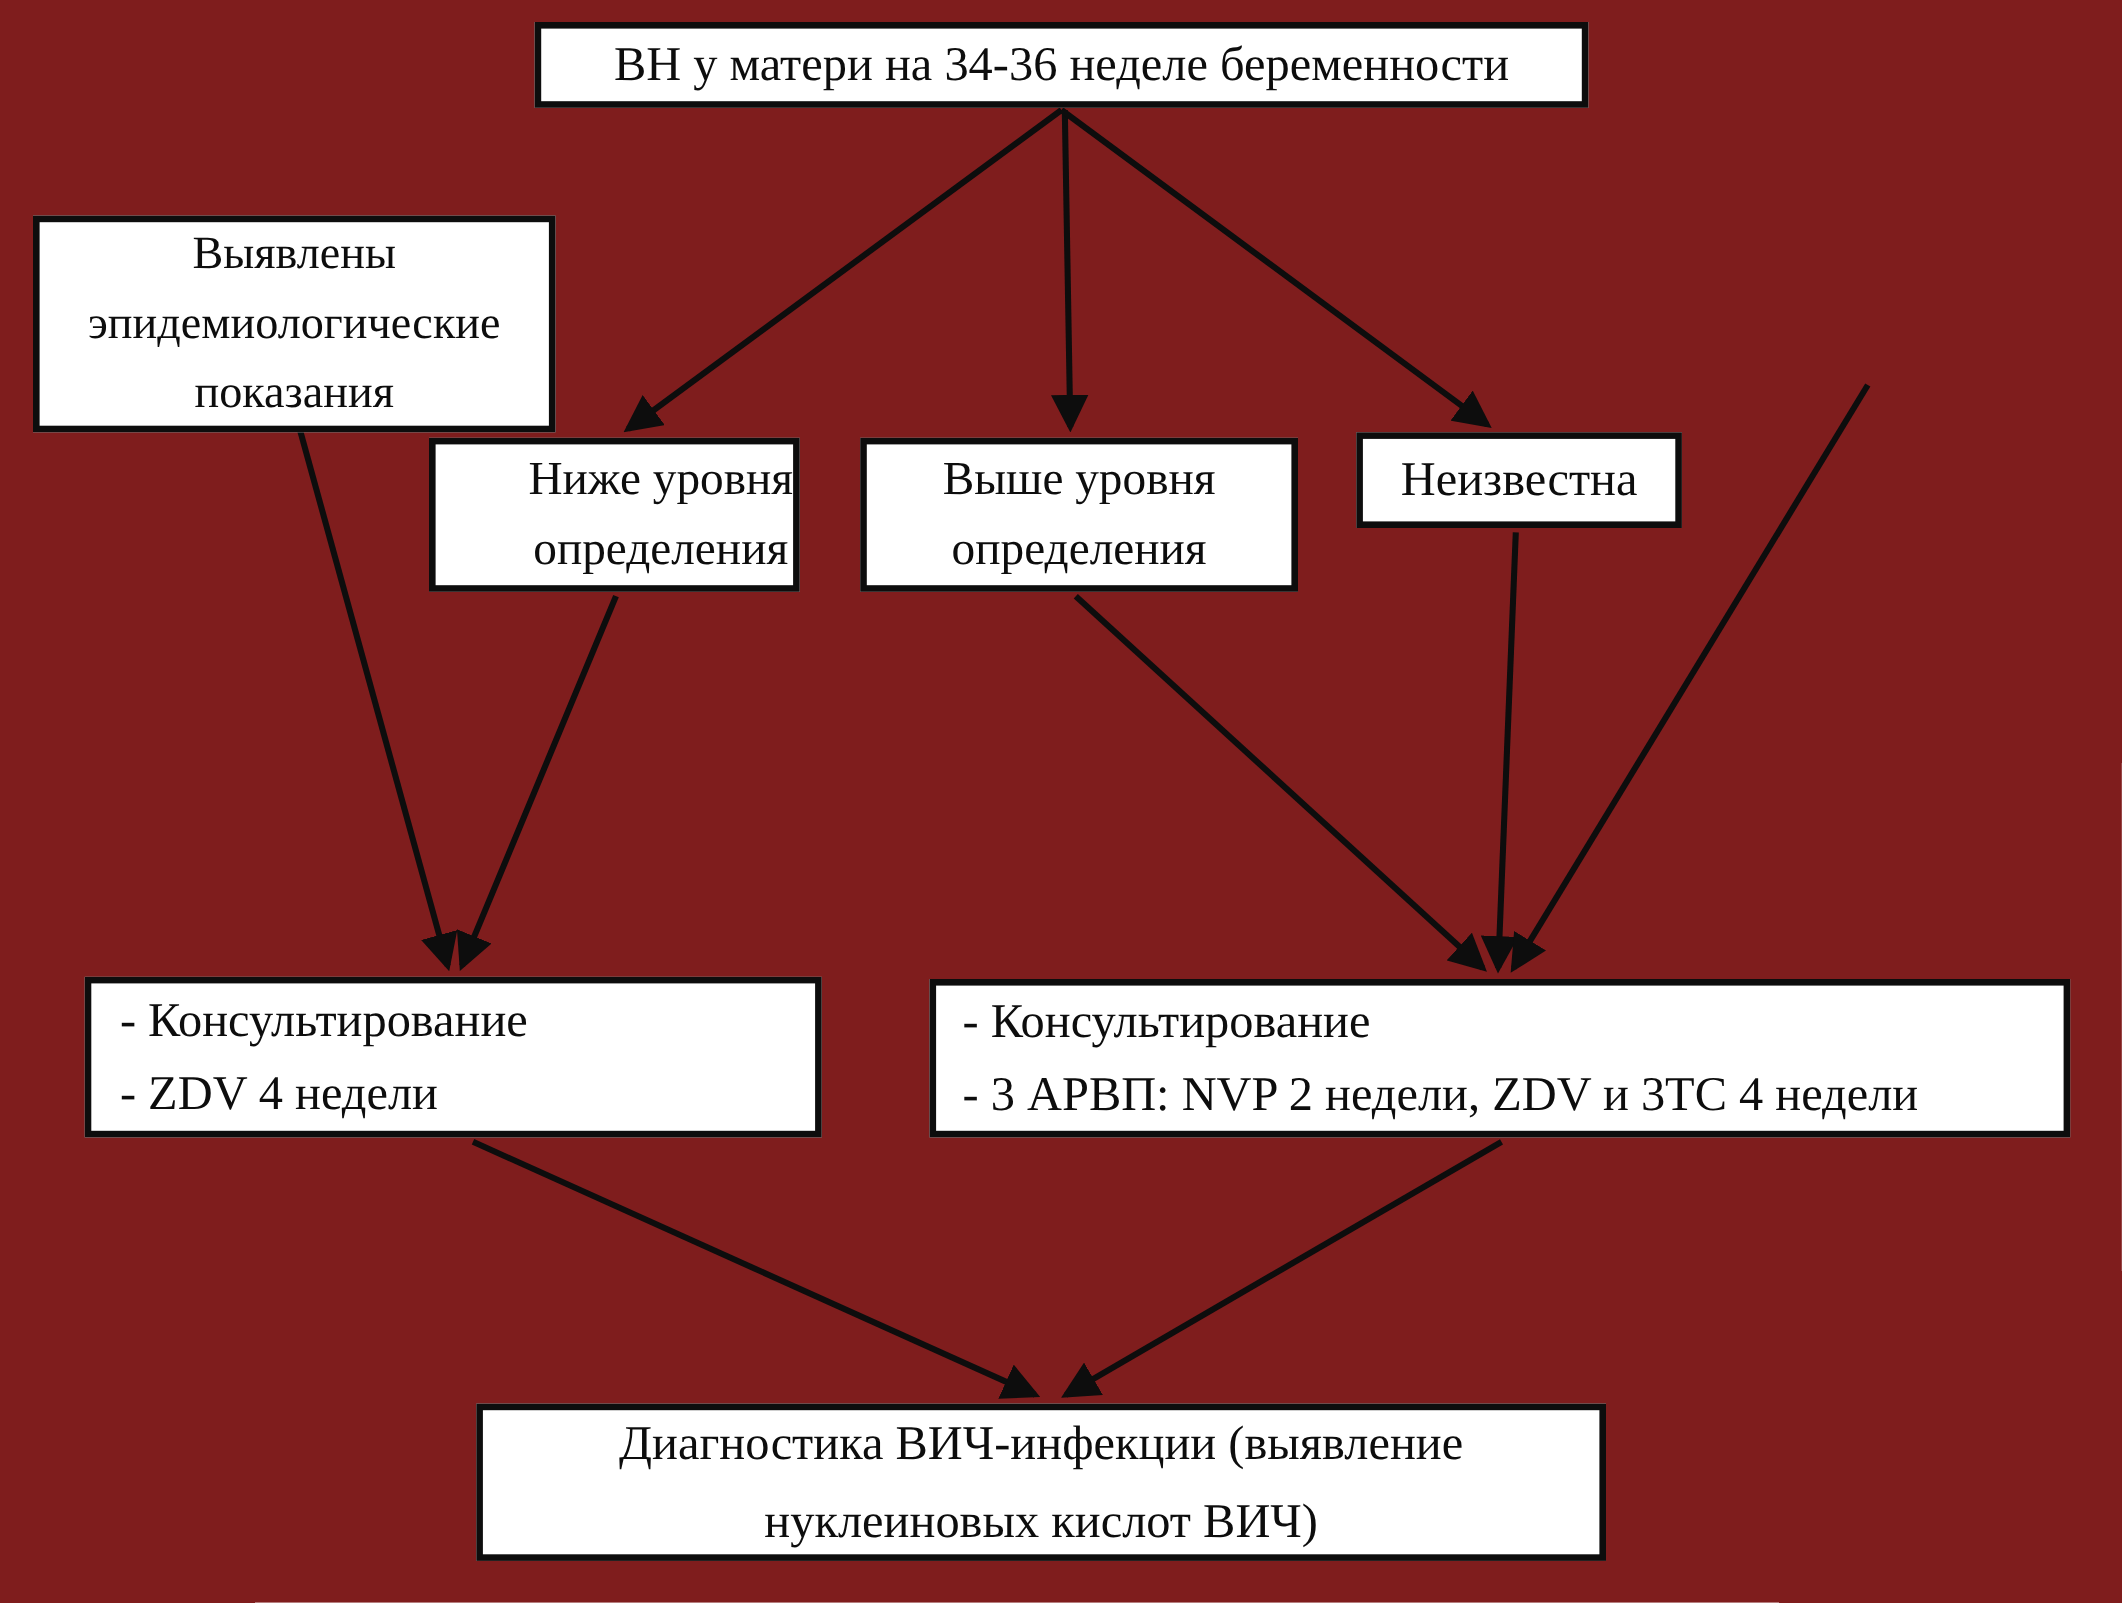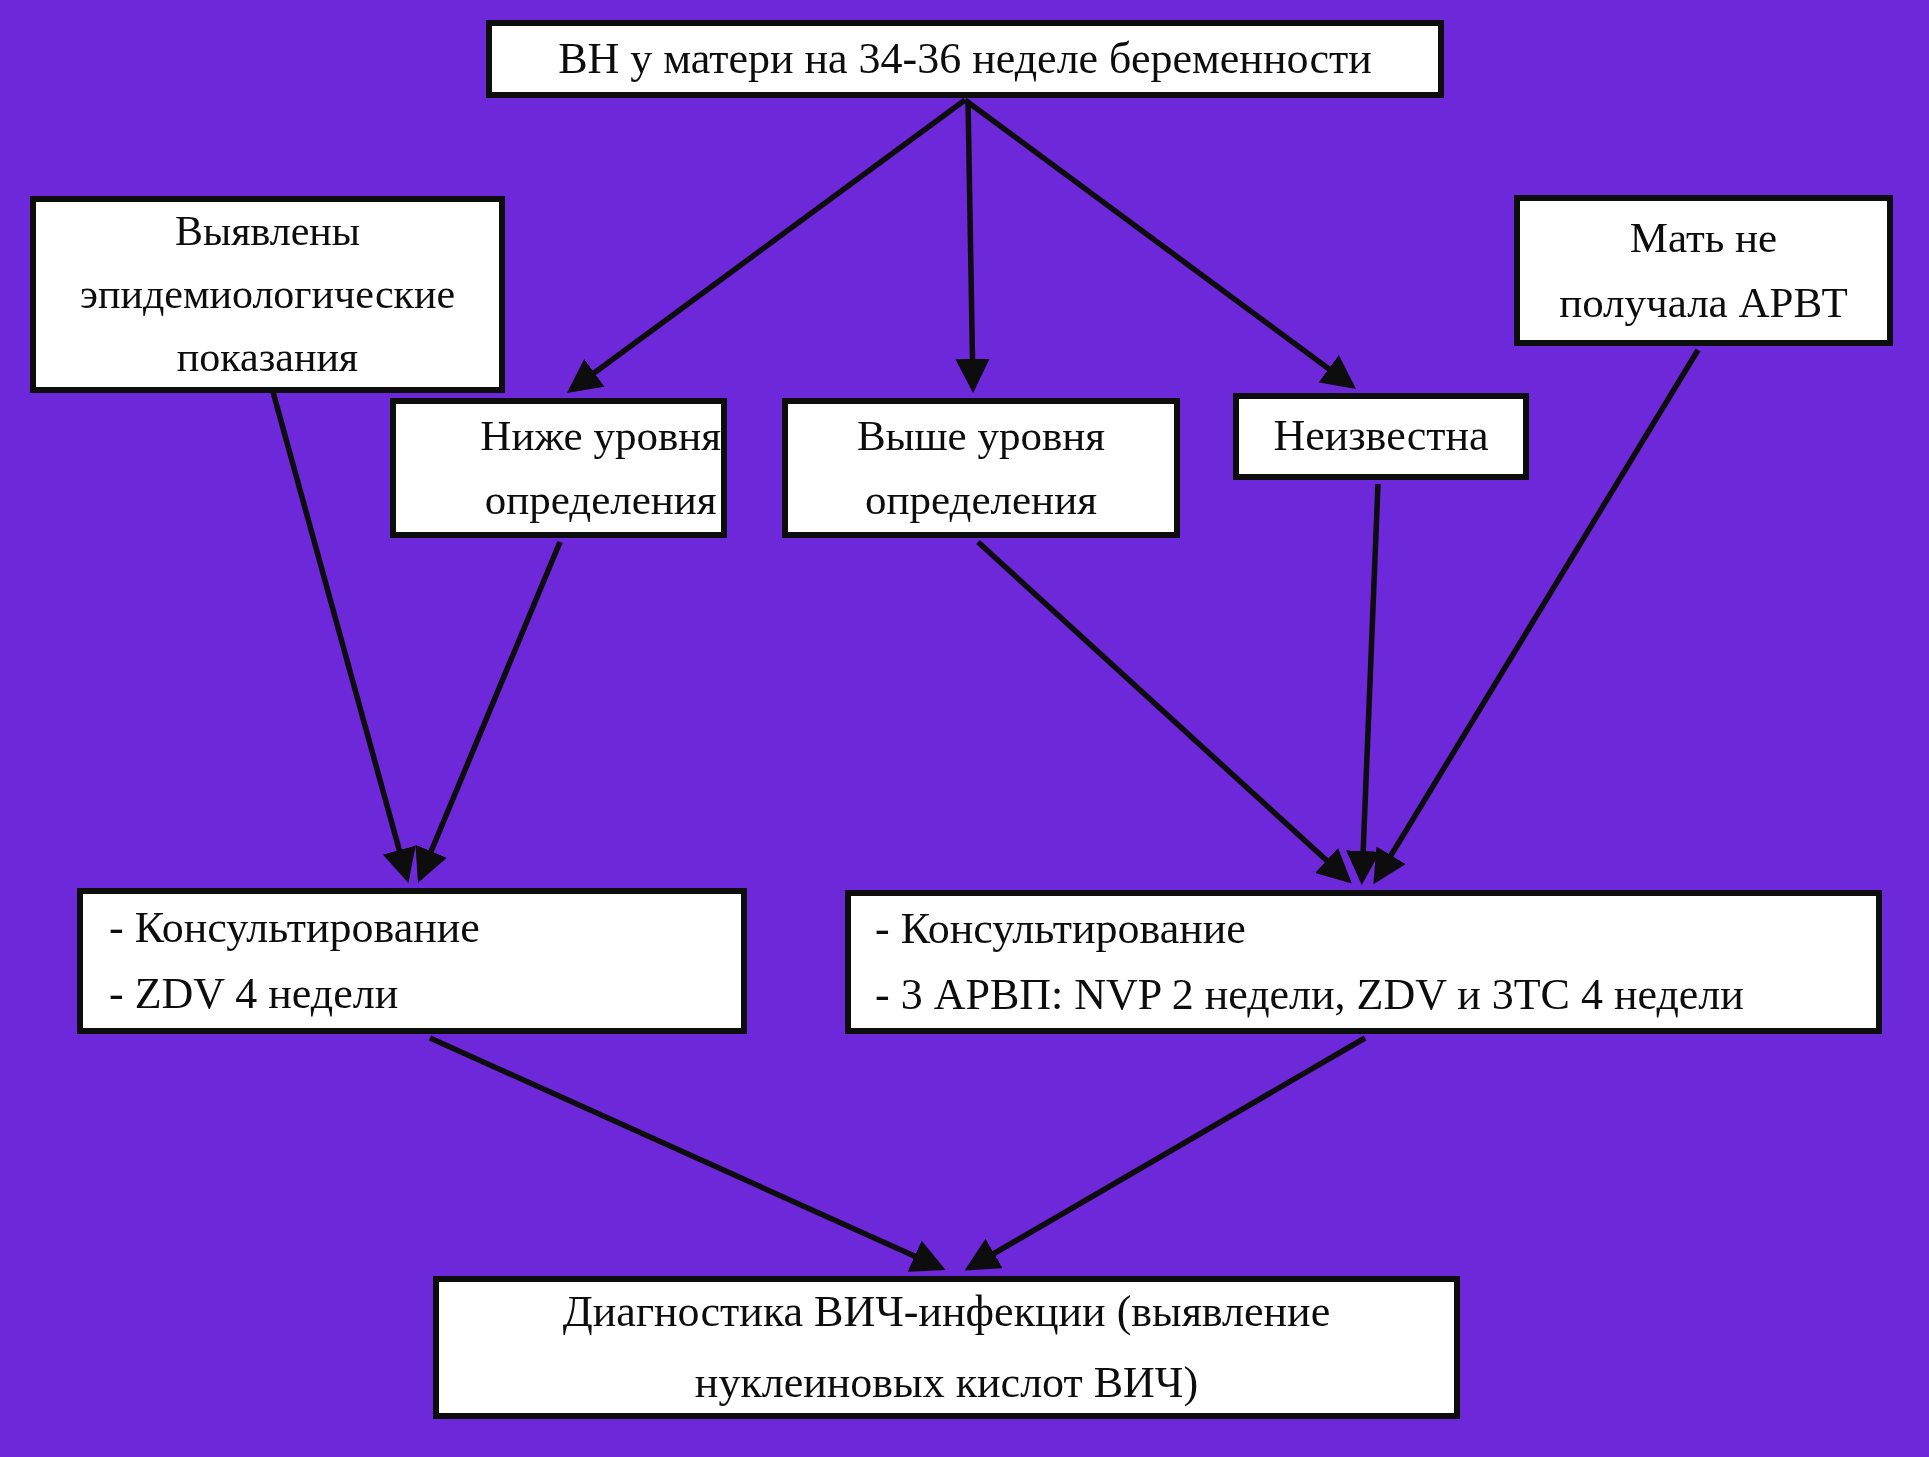--- a/index.html
+++ b/index.html
@@ -4,21 +4,21 @@
 <style>
   html, body {
     margin: 0;
     padding: 0;
     background: #ffffff;
   }
   .canvas {
     position: relative;
     width: 1929px;
     height: 1457px;
-    background: #6d28d9;
+    background: #7f1d1d;
     font-family: "Liberation Serif", "DejaVu Serif", serif;
     color: #0d0d0d;
     overflow: hidden;
   }
   .connector-layer {
     position: absolute;
     left: 0; top: 0;
     width: 1929px;
     height: 1457px;
     pointer-events: none;
@@ -94,24 +94,20 @@
 
   <div class="node node--above">
     <span class="txt">Выше уровня
 определения</span>
   </div>
 
   <div class="node node--unknown">
     <span class="txt">Неизвестна</span>
   </div>
 
-  <div class="node node--noarvt">
-    <span class="txt">Мать не
-получала АРВТ</span>
-  </div>
 
   <div class="node node--resleft">
     <span class="txt">- Консультирование
 - ZDV 4 недели</span>
   </div>
 
   <div class="node node--resright">
     <span class="txt">- Консультирование
 - 3 АРВП: NVP 2 недели, ZDV и 3ТС 4 недели</span>
   </div>

